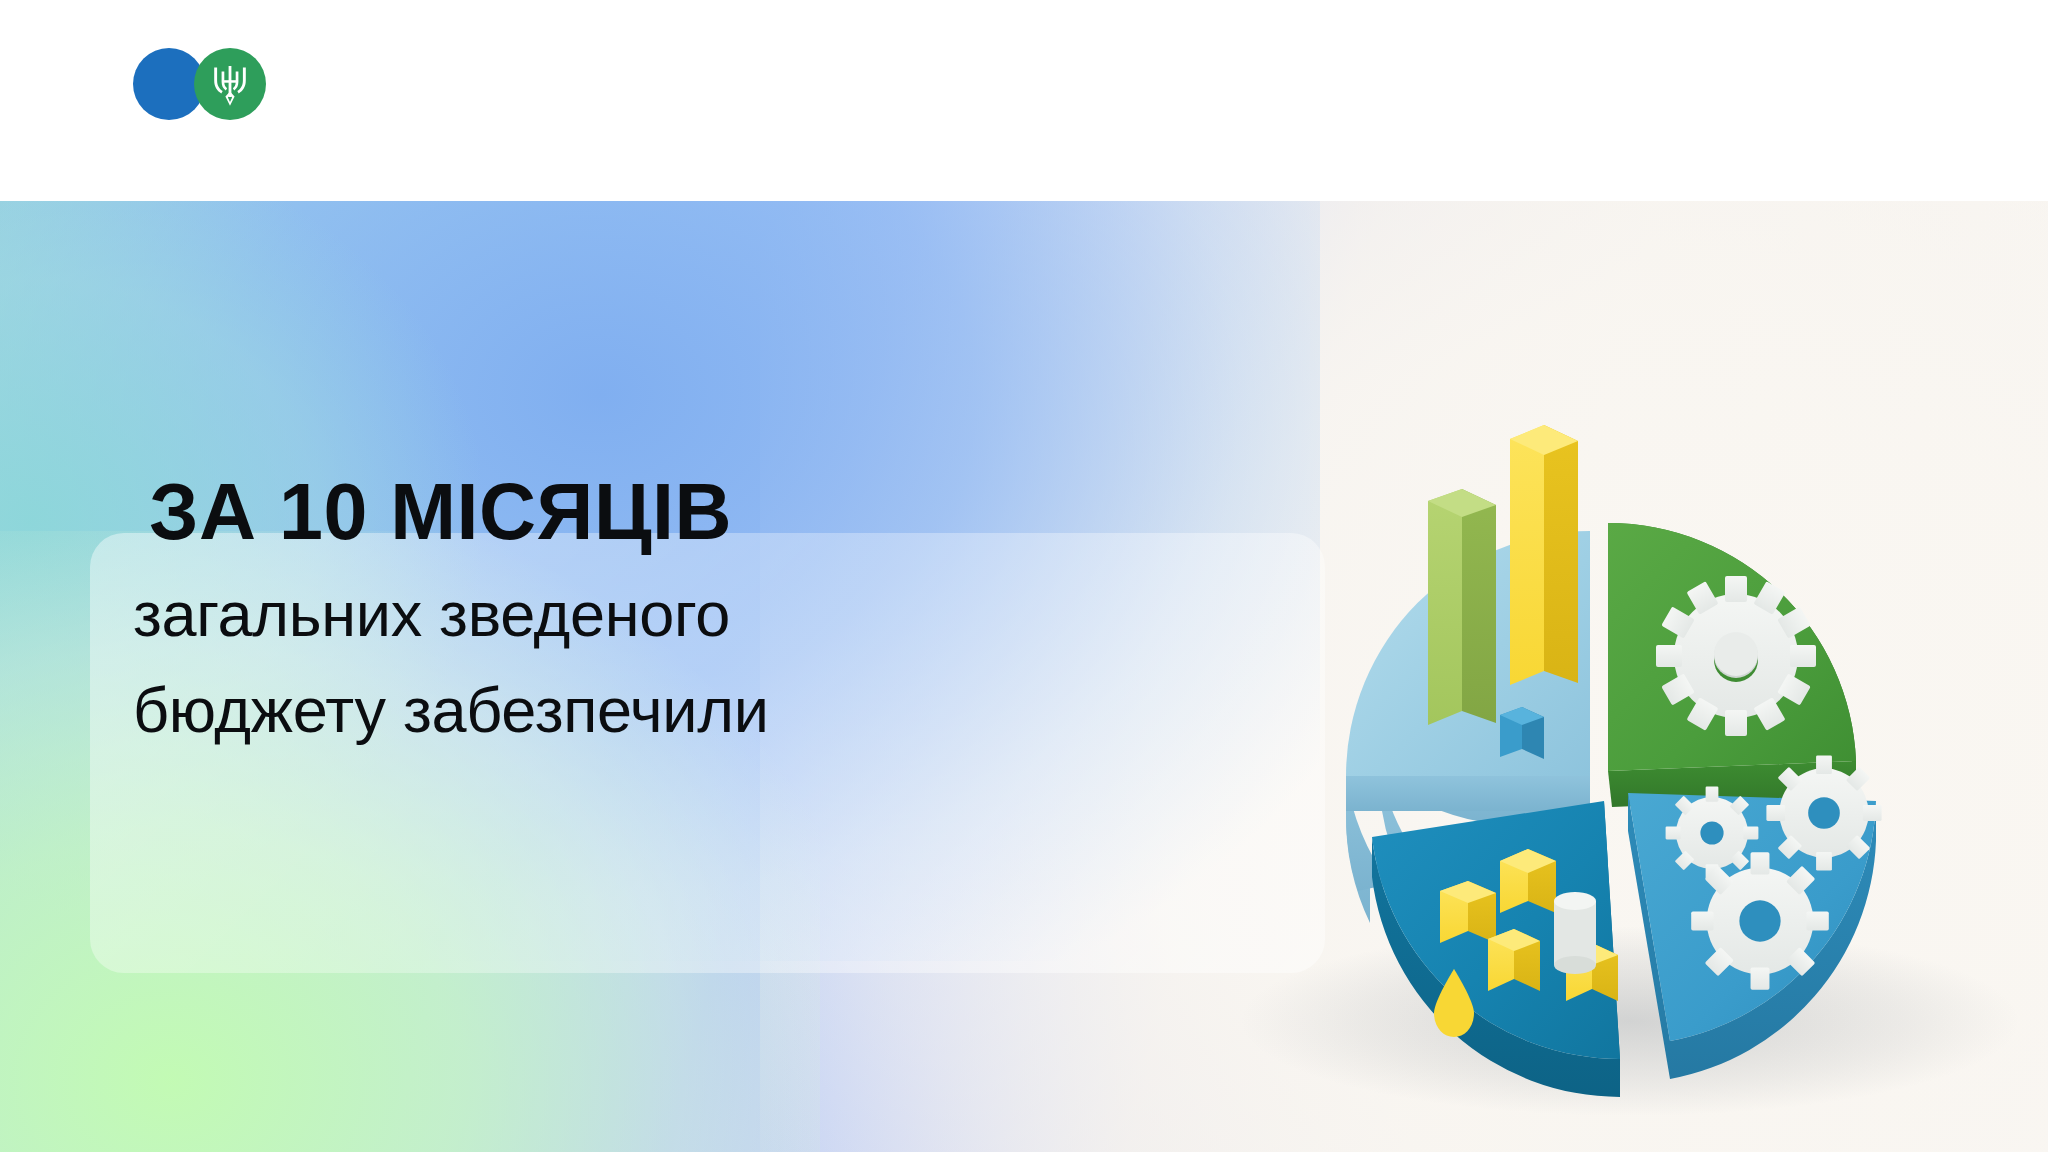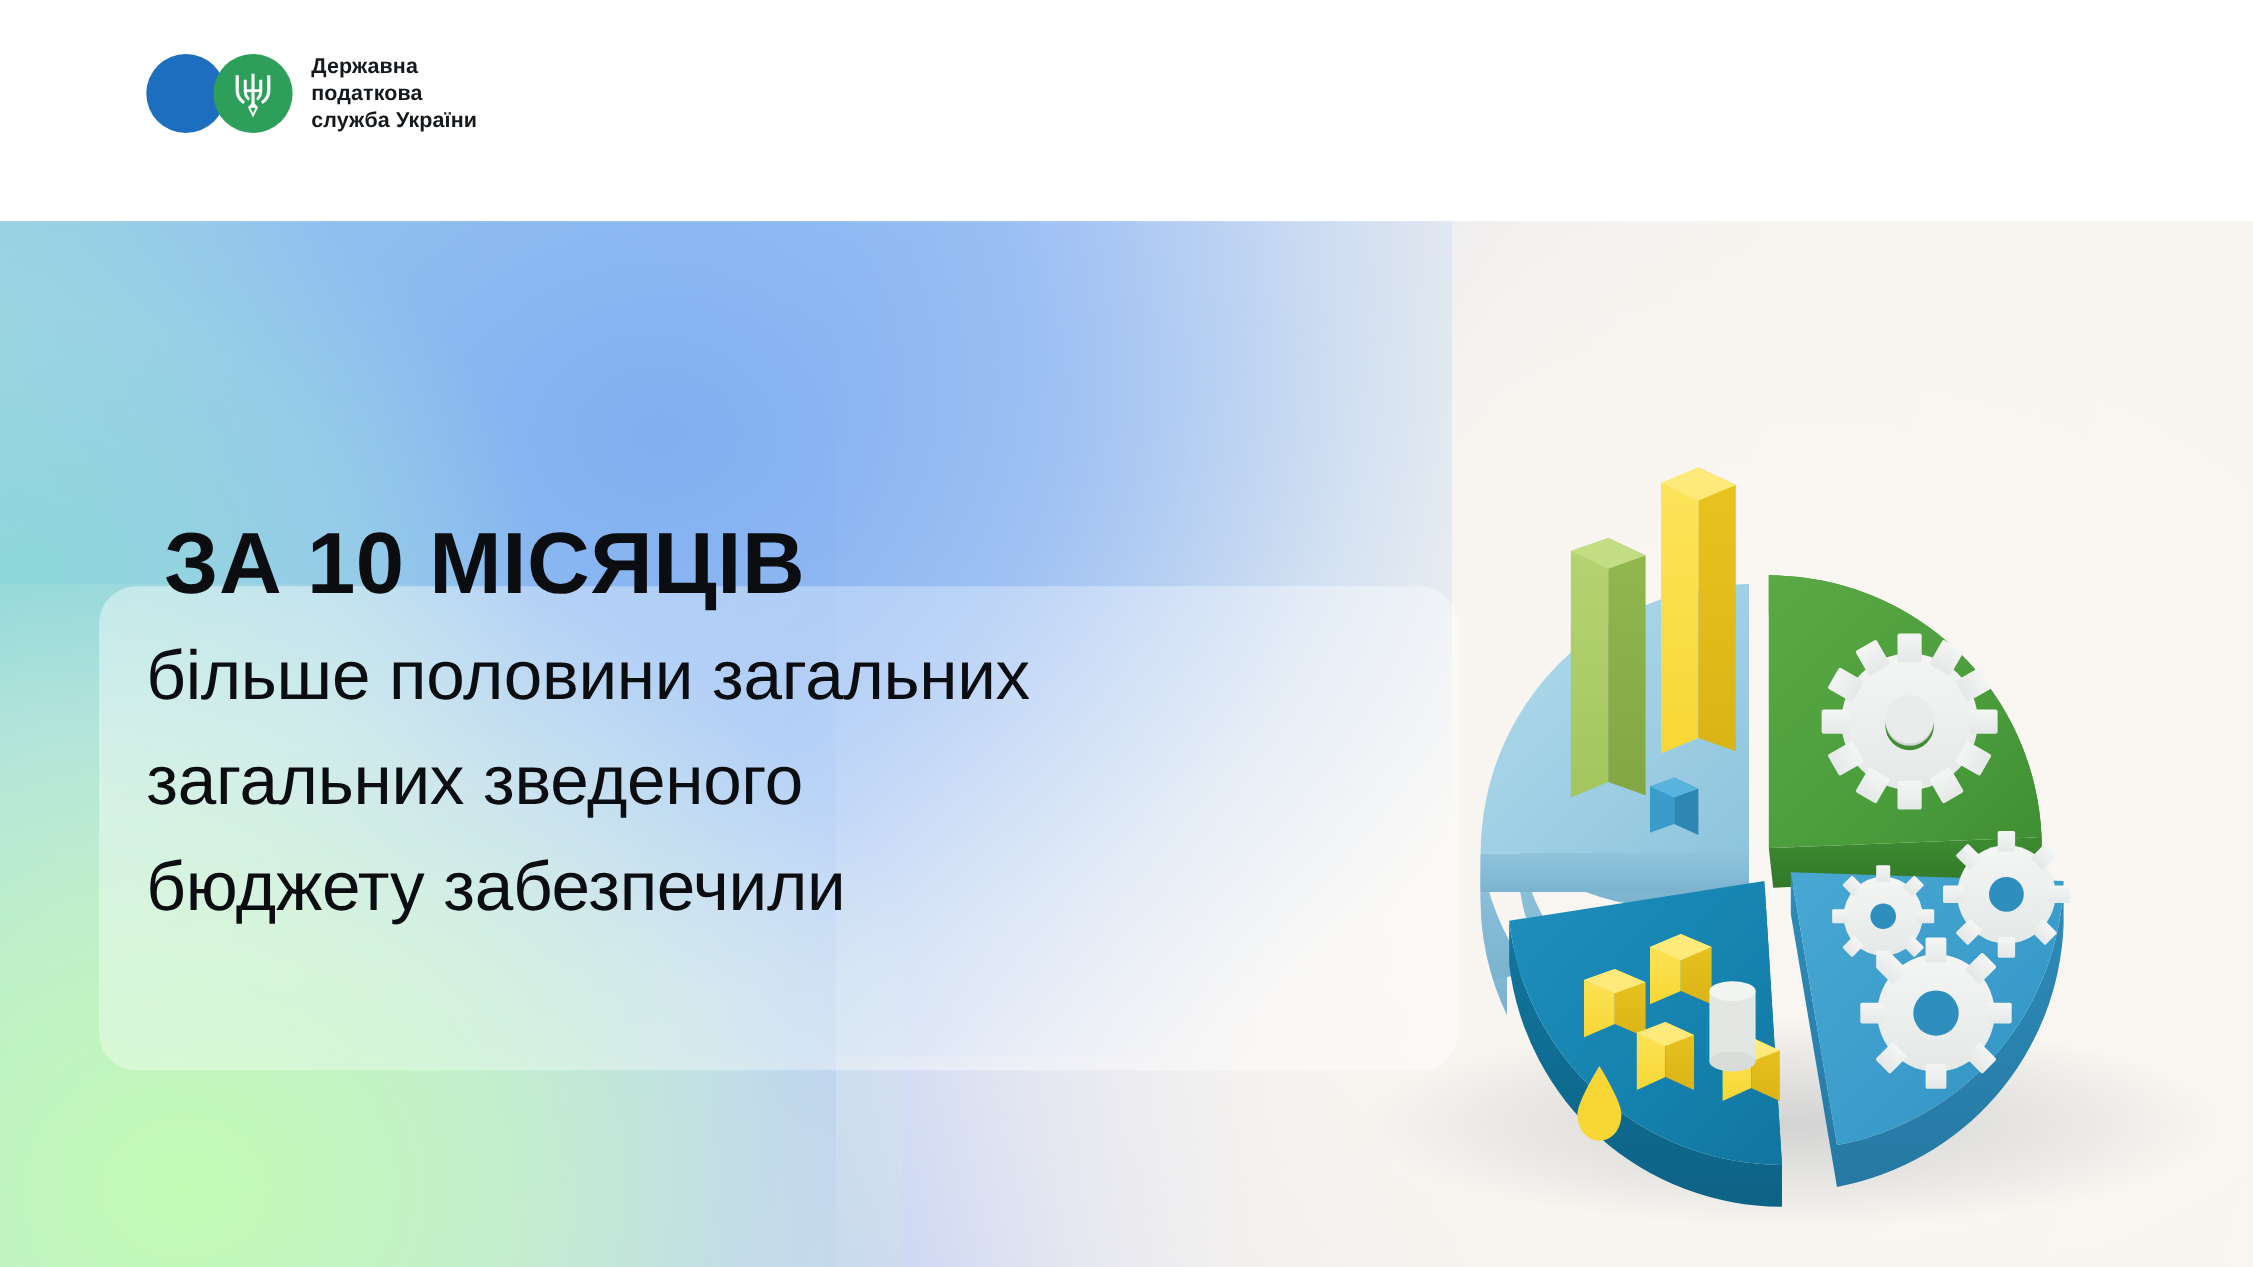--- a/index.html
+++ b/index.html
@@ -218,25 +218,20 @@
               <path d="M11.6 11.6 h2.7 v10.2 c0 3.1 1.0 5.1 2.8 6.5 l-1.3 2.2 c-2.7 -1.9 -4.2 -4.7 -4.2 -8.7 Z"></path>
 
               <path d="M28.4 11.6 h-2.7 v10.2 c0 3.1 -1.0 5.1 -2.8 6.5 l1.3 2.2 c2.7 -1.9 4.2 -4.7 4.2 -8.7 Z"></path>
 
               <rect x="12.4" y="20.2" width="15.2" height="2.5"></rect>
 
               <path d="M20 31.5 l4.6 5.1 -4.6 9.2 -4.6 -9.2 Z M20 35.2 l-2.1 2.4 2.1 4.4 2.1 -4.4 Z"></path>
             </g>
           </svg>
         </div>
-      </div>
-      <div class="logo-text">
-        <div>Державна</div>
-        <div>податкова</div>
-        <div>служба України</div>
       </div>
     </div>
   </div>
 
   <div class="stage">
     <div class="grad-base"></div>
     <div class="grad-cream"></div>
     <div class="grad-blue"></div>
     <div class="grad-teal"></div>
     <div class="grad-green"></div>
@@ -449,19 +444,18 @@
           </g>
         </g>
       </svg>
     </div>
 
     <div class="text-card"></div>
 
     <h1 class="headline">ЗА 10 МІСЯЦІВ</h1>
 
     <div class="body-copy">
-      <span class="ln">більше половини загальних</span>
       <span class="ln">загальних зведеного</span>
       <span class="ln">бюджету забезпечили</span>
     </div>
 
   </div>
 </div>
 
 </body></html>

